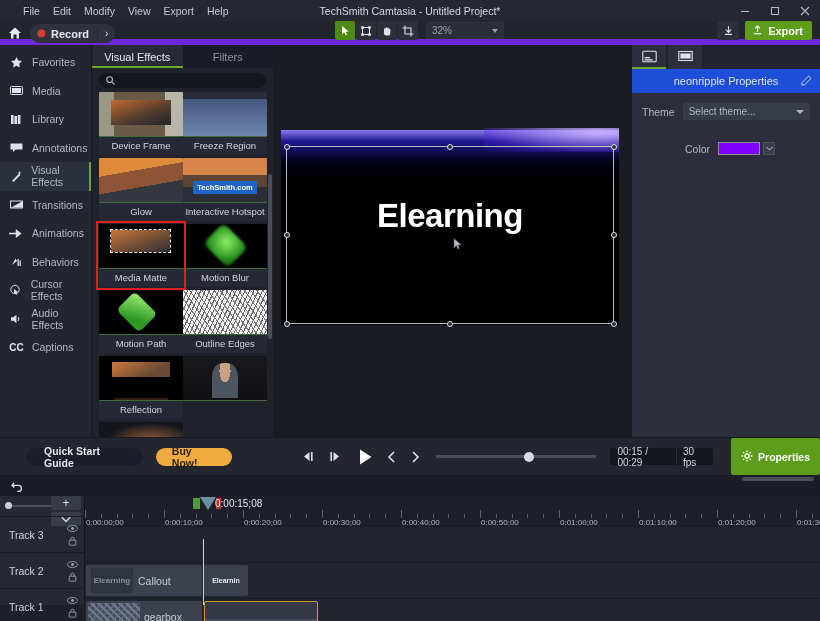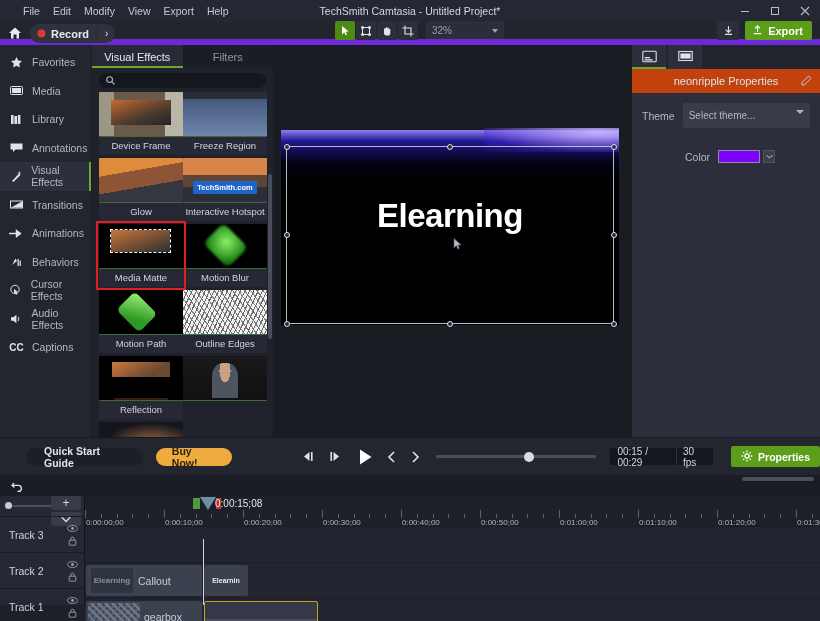--- a/index.html
+++ b/index.html
@@ -204,29 +204,29 @@
   .props { width: 188px; background: #2c2f3b; display: flex; flex-direction: column; }
   .props-tabs { display: flex; height: 24px; background: #21232d; }
   .props-tab {
     width: 34px; display: flex; align-items: center; justify-content: center;
     position: relative; background: #2c2f3b; margin-right: 2px;
   }
   .props-tab.active::after {
     content:''; position:absolute; left:0; right:0; bottom:0; height:2px; background:#6aa92a;
   }
   .props-title-row {
-    height: 24px; background: #c2410c; display: flex; align-items: center;
+    height: 24px; background: #1d4ed8; display: flex; align-items: center;
     justify-content: center; position: relative;
   }
   .props-title { font-size: 11px; color: #dfe2ea; }
   .props-edit { position: absolute; right: 8px; top: 6px; }
   .prop-row { display: flex; align-items: center; padding: 10px 10px 0 10px; gap: 8px; }
   .prop-label { font-size: 10.5px; color: #b4b8c3; text-align: right; }
   .theme-select {
-    flex: 1; height: 25px; background: #383c49; border-radius: 2px;
+    flex: 1; height: 17px; background: #383c49; border-radius: 2px;
     display: flex; align-items: center; padding: 0 6px;
     font-size: 10px; color: #b0b5c0; position: relative;
   }
   .theme-select .caret {
     position: absolute; right: 6px; top: 7px;
     border-left: 4px solid transparent; border-right: 4px solid transparent;
     border-top: 4px solid #b0b5c0;
   }
   .color-swatch {
     width: 42px; height: 13px; border: 1px solid #8a8fa0;
@@ -264,21 +264,21 @@
   .time-box {
     margin-left: 14px; height: 17px; background: #15171e; border-radius: 2px;
     display: flex; align-items: center;
   }
   .time-main { padding: 0 7px; font-size: 10px; color: #d2d5de; }
   .time-fps {
     padding: 0 6px; font-size: 10px; color: #d2d5de;
     border-left: 1px solid #2c2f3a; height: 17px; display: flex; align-items: center;
   }
   .props-btn {
-    margin-left: 18px; height: 21px; background: #5c9e19; border-radius: 2px;
+    margin-left: 18px; height: 37px; background: #5c9e19; border-radius: 2px;
     display: flex; align-items: center; gap: 5px; padding: 0 10px;
     color: #fff; font-size: 10.5px; font-weight: bold;
   }
 
   
   .timeline { height: 130px; background: #1b1d26; position: relative; }
   .tl-toolbar { height: 21px; display: flex; align-items: center; padding-left: 6px; }
   .tl-undo { width: 22px; height: 18px; display:flex; align-items:center; justify-content:center; }
   .tl-headcol {
     position: absolute; left: 0; top: 21px; width: 85px; bottom: 0;

